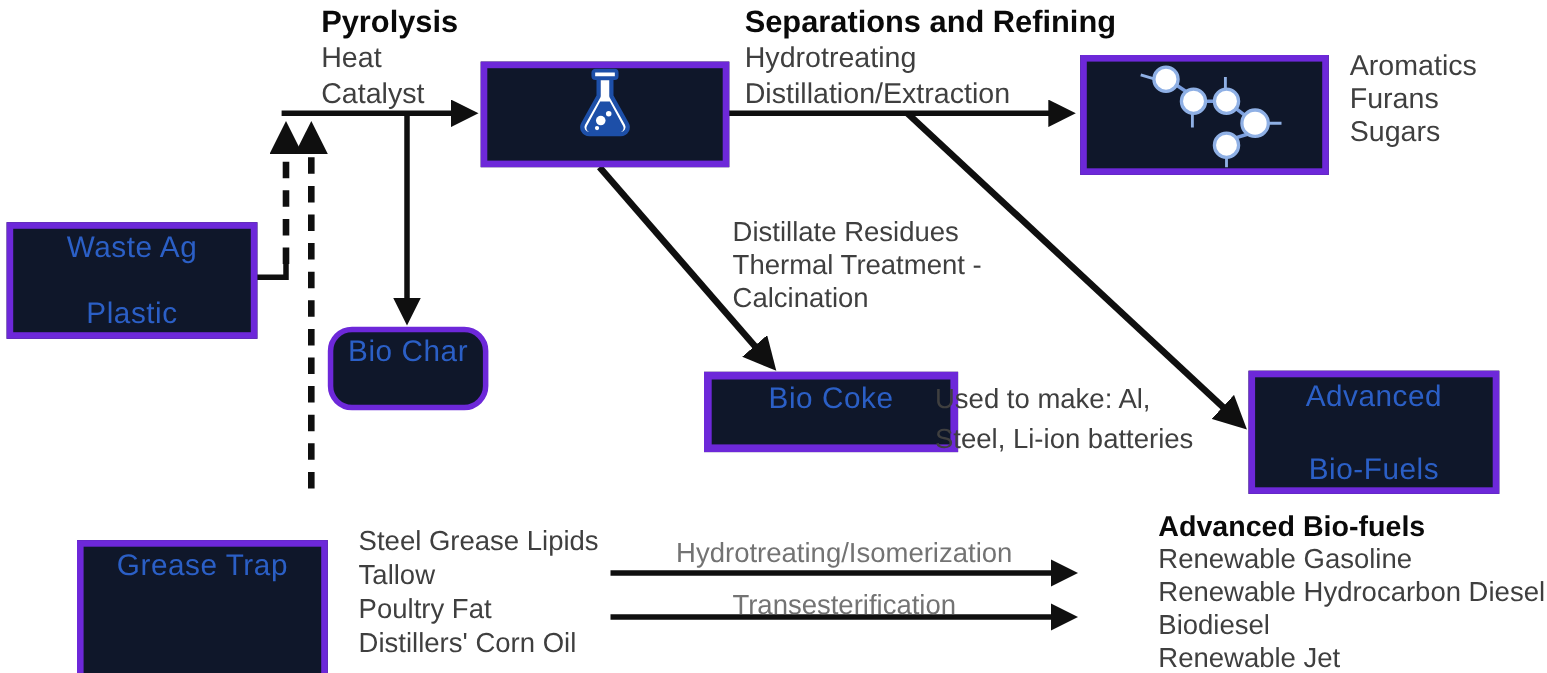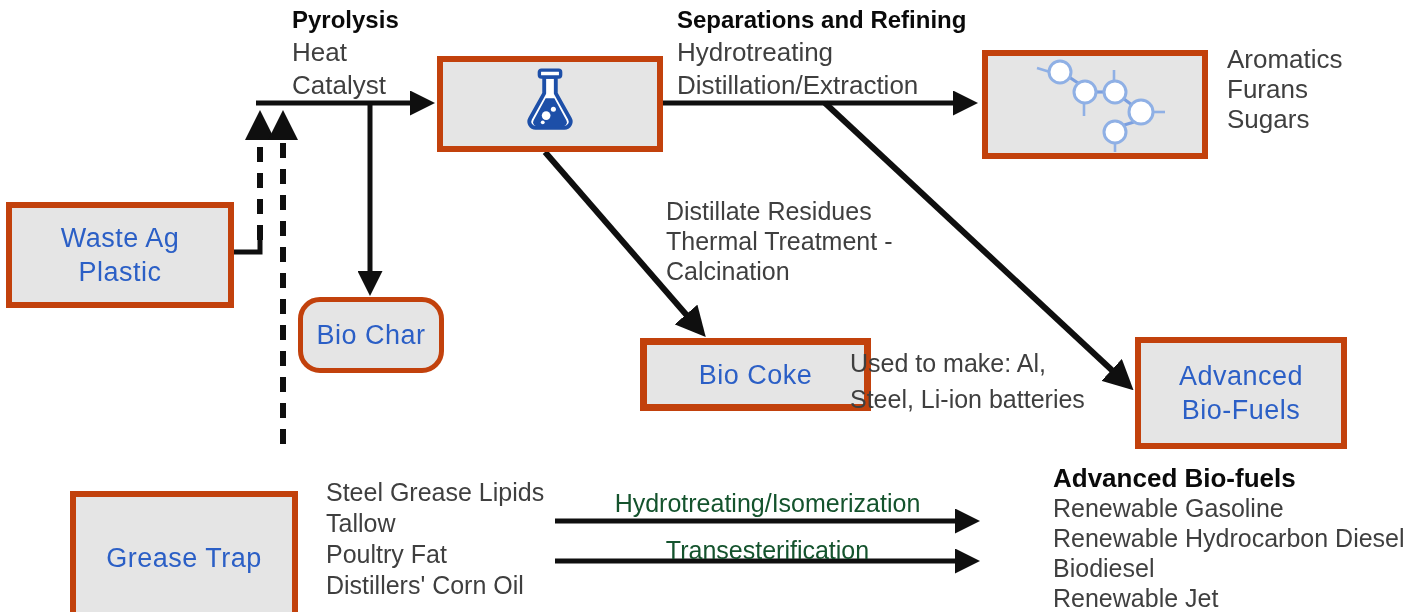--- a/index.html
+++ b/index.html
@@ -2,38 +2,38 @@
 <html><head>
 <meta charset="utf-8">
 <style>
   html,body{margin:0;padding:0;background:#ffffff;}
   .canvas{
     position:relative;width:1406px;height:612px;background:#ffffff;
     font-family:"Liberation Sans", sans-serif;overflow:hidden;
   }
   #connectors{position:absolute;left:0;top:0;z-index:1;}
   .node{
-    position:absolute;z-index:2;background:#e5e5e5;border:6px solid #c2410c;
+    position:absolute;z-index:2;background:#0f172a;border:6px solid #6d28d9;
     box-sizing:border-box;display:flex;flex-direction:column;
-    align-items:center;justify-content:center;text-align:center;
+    align-items:center;justify-content:space-between;text-align:center;
   }
   .node .blue{color:#2b5fc6;font-size:27px;line-height:34px;letter-spacing:.5px;}
   .note{position:absolute;z-index:2;color:#3f3f3f;white-space:nowrap;}
   .note .ttl{color:#0a0a0a;font-weight:bold;}
   .lbl-block{font-size:26px;line-height:33px;}
-  .lbl-block .ttl{font-size:24px;}
+  .lbl-block .ttl{font-size:28px;}
   .list30{font-size:26px;line-height:30px;}
   .list31{font-size:25px;line-height:31px;}
   .list30s{font-size:25px;line-height:30px;}
   .cokeuse{font-size:25px;line-height:36px;}
   .advlist{font-size:25px;line-height:30px;}
   .advlist .ttl{font-size:26px;}
   .arrowlbl{
     position:absolute;z-index:2;left:555px;width:425px;text-align:center;
-    font-size:25px;color:#14532d;white-space:nowrap;
+    font-size:25px;color:#737373;white-space:nowrap;
   }
 </style>
 </head>
 <body>
 
 <div class="canvas">
 
   <svg id="connectors" width="1406" height="612" viewBox="0 0 1406 612">
     <defs>
       <marker id="ah" viewBox="0 0 10 10" refX="2" refY="5" markerWidth="5" markerHeight="5" orient="auto-start-reverse">
@@ -131,21 +131,21 @@
 
   <div class="node" style="left:592px;top:338px;width:231px;height:73px;border-width:7px;margin-left:48px;">
     <div class="blue">Bio Coke</div>
   </div>
 
   <div class="note cokeuse" style="left:850px;top:345px;">
     <div>Used to make: Al,</div>
     <div>Steel, Li-ion batteries</div>
   </div>
 
-  <div class="node" style="left:1135px;top:337px;width:212px;height:112px;">
+  <div class="node" style="left:1135px;top:337px;width:228px;height:112px;">
     <div class="blue">Advanced</div>
     <div class="blue">Bio-Fuels</div>
   </div>
 
   <div class="node" style="left:70px;top:448px;width:228px;height:134px;margin-top:43px;">
     <div class="blue">Grease Trap</div>
   </div>
 
   <div class="note list31" style="left:326px;top:477px;">
     <div>Steel Grease Lipids</div>

